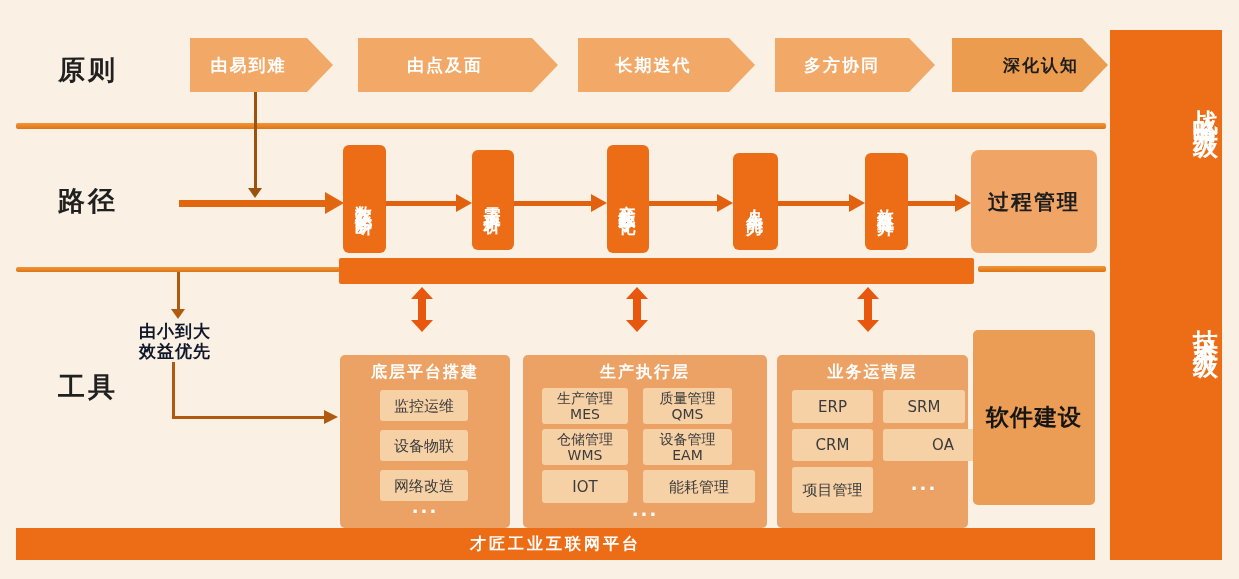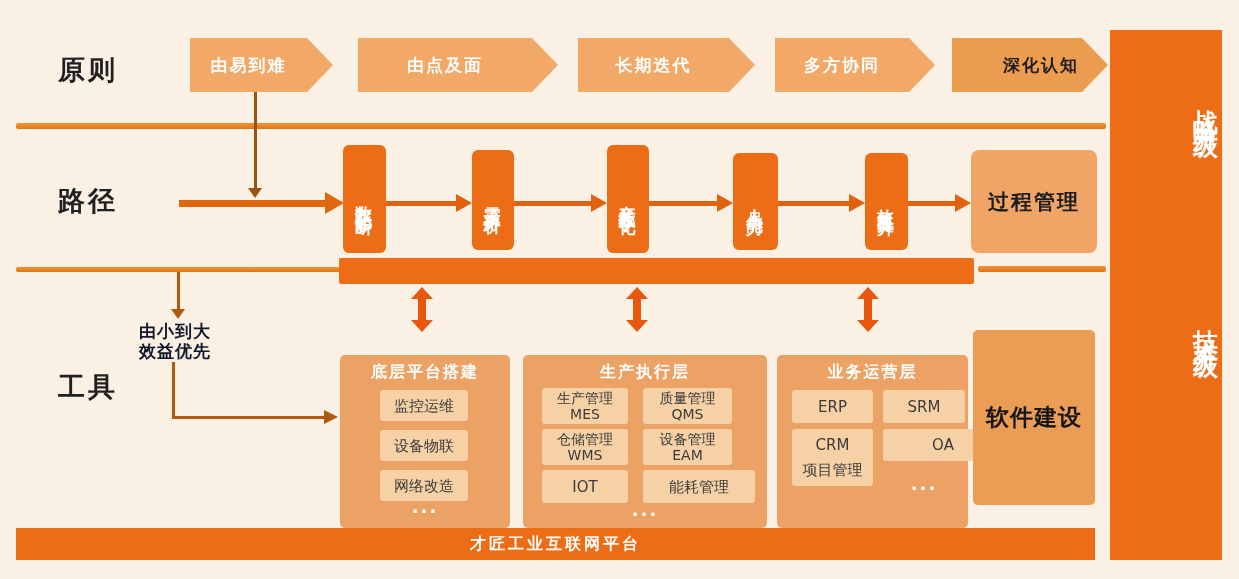--- a/index.html
+++ b/index.html
@@ -191,21 +191,21 @@
     <div class="item" style="left:120px;top:115px;width:112px;height:33px;">能耗管理</div>
     <div class="more" style="left:0;right:0;top:144px;">...</div>
   </div>
 
   <div class="abs gbox" style="left:777px;width:191px;">
     <div class="gtitle">业务运营层</div>
     <div class="item" style="left:15px;top:35px;width:81px;height:33px;">ERP</div>
     <div class="item" style="left:106px;top:35px;width:82px;height:33px;">SRM</div>
     <div class="item" style="left:15px;top:74px;width:81px;height:32px;">CRM</div>
     <div class="item" style="left:106px;top:74px;width:82px;height:32px;padding-left:19px;">OA</div>
-    <div class="item" style="left:15px;top:98px;width:81px;height:33px;">项目管理</div>
+    <div class="item" style="left:15px;top:112px;width:81px;height:46px;">项目管理</div>
     <div class="more" style="left:106px;width:82px;top:118px;">...</div>
   </div>
 
   <div class="abs software-box" style="left:973px;top:330px;width:122px;height:175px;">软件建设</div>
 
   <div class="abs bottom-bar" style="left:16px;top:528px;width:1079px;height:32px;">才匠工业互联网平台</div>
 
   <div class="abs right-bar" style="left:1110px;top:30px;width:112px;height:530px;">
     <div class="vtext" style="top:60px;">战略升级</div>
     <div class="vtext" style="top:280px;">技术升级</div>

